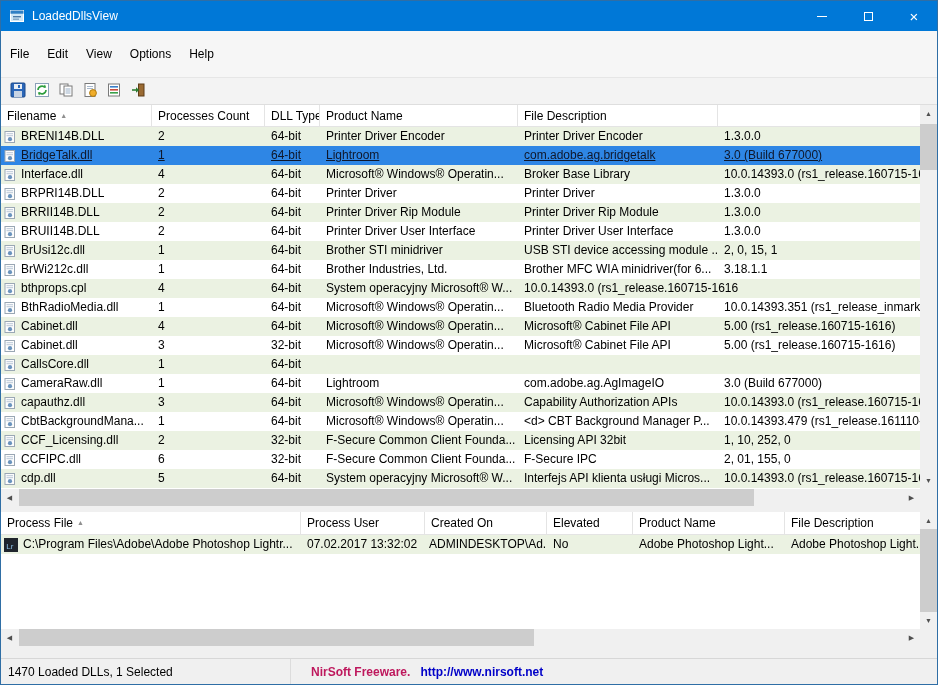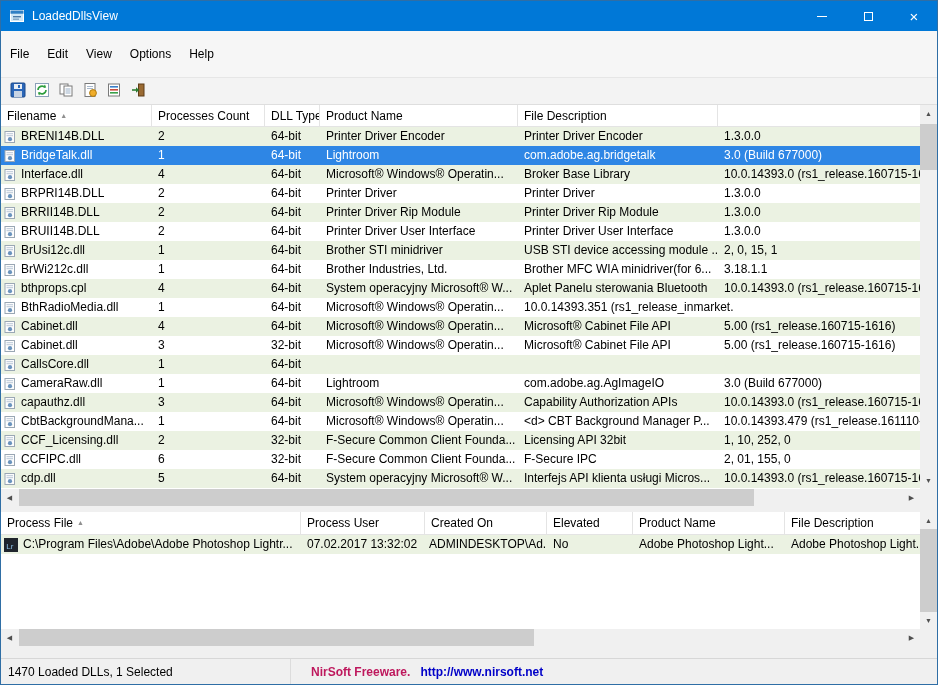--- a/index.html
+++ b/index.html
@@ -34,21 +34,21 @@
   .hcell { padding: 4px 4px 0 6px; border-right: 1px solid #e4e4e4; white-space: nowrap; overflow: hidden; }
   .sort { color: #8f8f8f; font-size: 7px; margin-left: 4px; vertical-align: 2px; }
 
   .grid-body { position: absolute; left: 0; right: 17px; overflow: hidden; background: #fff; }
   .upper-pane .grid-body { top: 22px; bottom: 6px; }
   .lower-pane .grid-body { top: 23px; bottom: 17px; }
   .lower-pane .grid-header { height: 23px; }
 
   .trow { display: flex; height: 19px; align-items: center; white-space: nowrap; }
   .trow.alt { background: #ebf2e2; }
-  .trow.selected { background: #2e86e5; color: #ffffff; }
+  .trow.selected { background: #2e86e5; color: #0f172a; text-decoration: underline; }
   .tcell { padding: 0 6px; white-space: nowrap; overflow: hidden; height: 19px; line-height: 19px; }
   .file-cell { display: flex; align-items: center; gap: 5px; padding-left: 3px; }
   .file-cell svg { flex: 0 0 auto; }
   .file-cell span { overflow: hidden; white-space: nowrap; }
 
   
   .u0 { width: 151px; } .u1 { width: 113px; } .u2 { width: 55px; }
   .u3 { width: 198px; } .u4 { width: 200px; } .u5 { flex: 1; border-right: none; }
   
   .l0 { width: 300px; } .l1 { width: 122px; } .l2 { width: 124px; }
@@ -329,38 +329,38 @@
                 <rect x="2.5" y="2.2" width="6.5" height="1" fill="#b8c6d6"></rect>
                 <rect x="2.5" y="4.2" width="6.5" height="1" fill="#b8c6d6"></rect>
                 <circle cx="6" cy="8.2" r="2.1" fill="#6a93bd"></circle>
               </svg>
             </span>
             <span>bthprops.cpl</span>
           </div>
           <div class="tcell u1">4</div>
           <div class="tcell u2">64-bit</div>
           <div class="tcell u3">System operacyjny Microsoft® W...</div>
-          <div class="tcell u4">Aplet Panelu sterowania Bluetooth</div>
           <div class="tcell u5">10.0.14393.0 (rs1_release.160715-1616</div>
         </div>
         <div class="trow">
           <div class="tcell u0 file-cell">
             <span style="display: inline-flex;">
               <svg width="12" height="12" viewBox="0 0 12 12">
                 <rect x="1" y="0.5" width="9.5" height="11" fill="#fdfdfd" stroke="#9aa7b4"></rect>
                 <rect x="2.5" y="2.2" width="6.5" height="1" fill="#b8c6d6"></rect>
                 <rect x="2.5" y="4.2" width="6.5" height="1" fill="#b8c6d6"></rect>
                 <circle cx="6" cy="8.2" r="2.1" fill="#6a93bd"></circle>
               </svg>
             </span>
             <span>BthRadioMedia.dll</span>
           </div>
           <div class="tcell u1">1</div>
           <div class="tcell u2">64-bit</div>
           <div class="tcell u3">Microsoft® Windows® Operatin...</div>
+          <div class="tcell u4">Bluetooth Radio Media Provider</div>
           <div class="tcell u5">10.0.14393.351 (rs1_release_inmarket.</div>
         </div>
         <div class="trow alt">
           <div class="tcell u0 file-cell">
             <span style="display: inline-flex;">
               <svg width="12" height="12" viewBox="0 0 12 12">
                 <rect x="1" y="0.5" width="9.5" height="11" fill="#fdfdfd" stroke="#9aa7b4"></rect>
                 <rect x="2.5" y="2.2" width="6.5" height="1" fill="#b8c6d6"></rect>
                 <rect x="2.5" y="4.2" width="6.5" height="1" fill="#b8c6d6"></rect>
                 <circle cx="6" cy="8.2" r="2.1" fill="#6a93bd"></circle>

